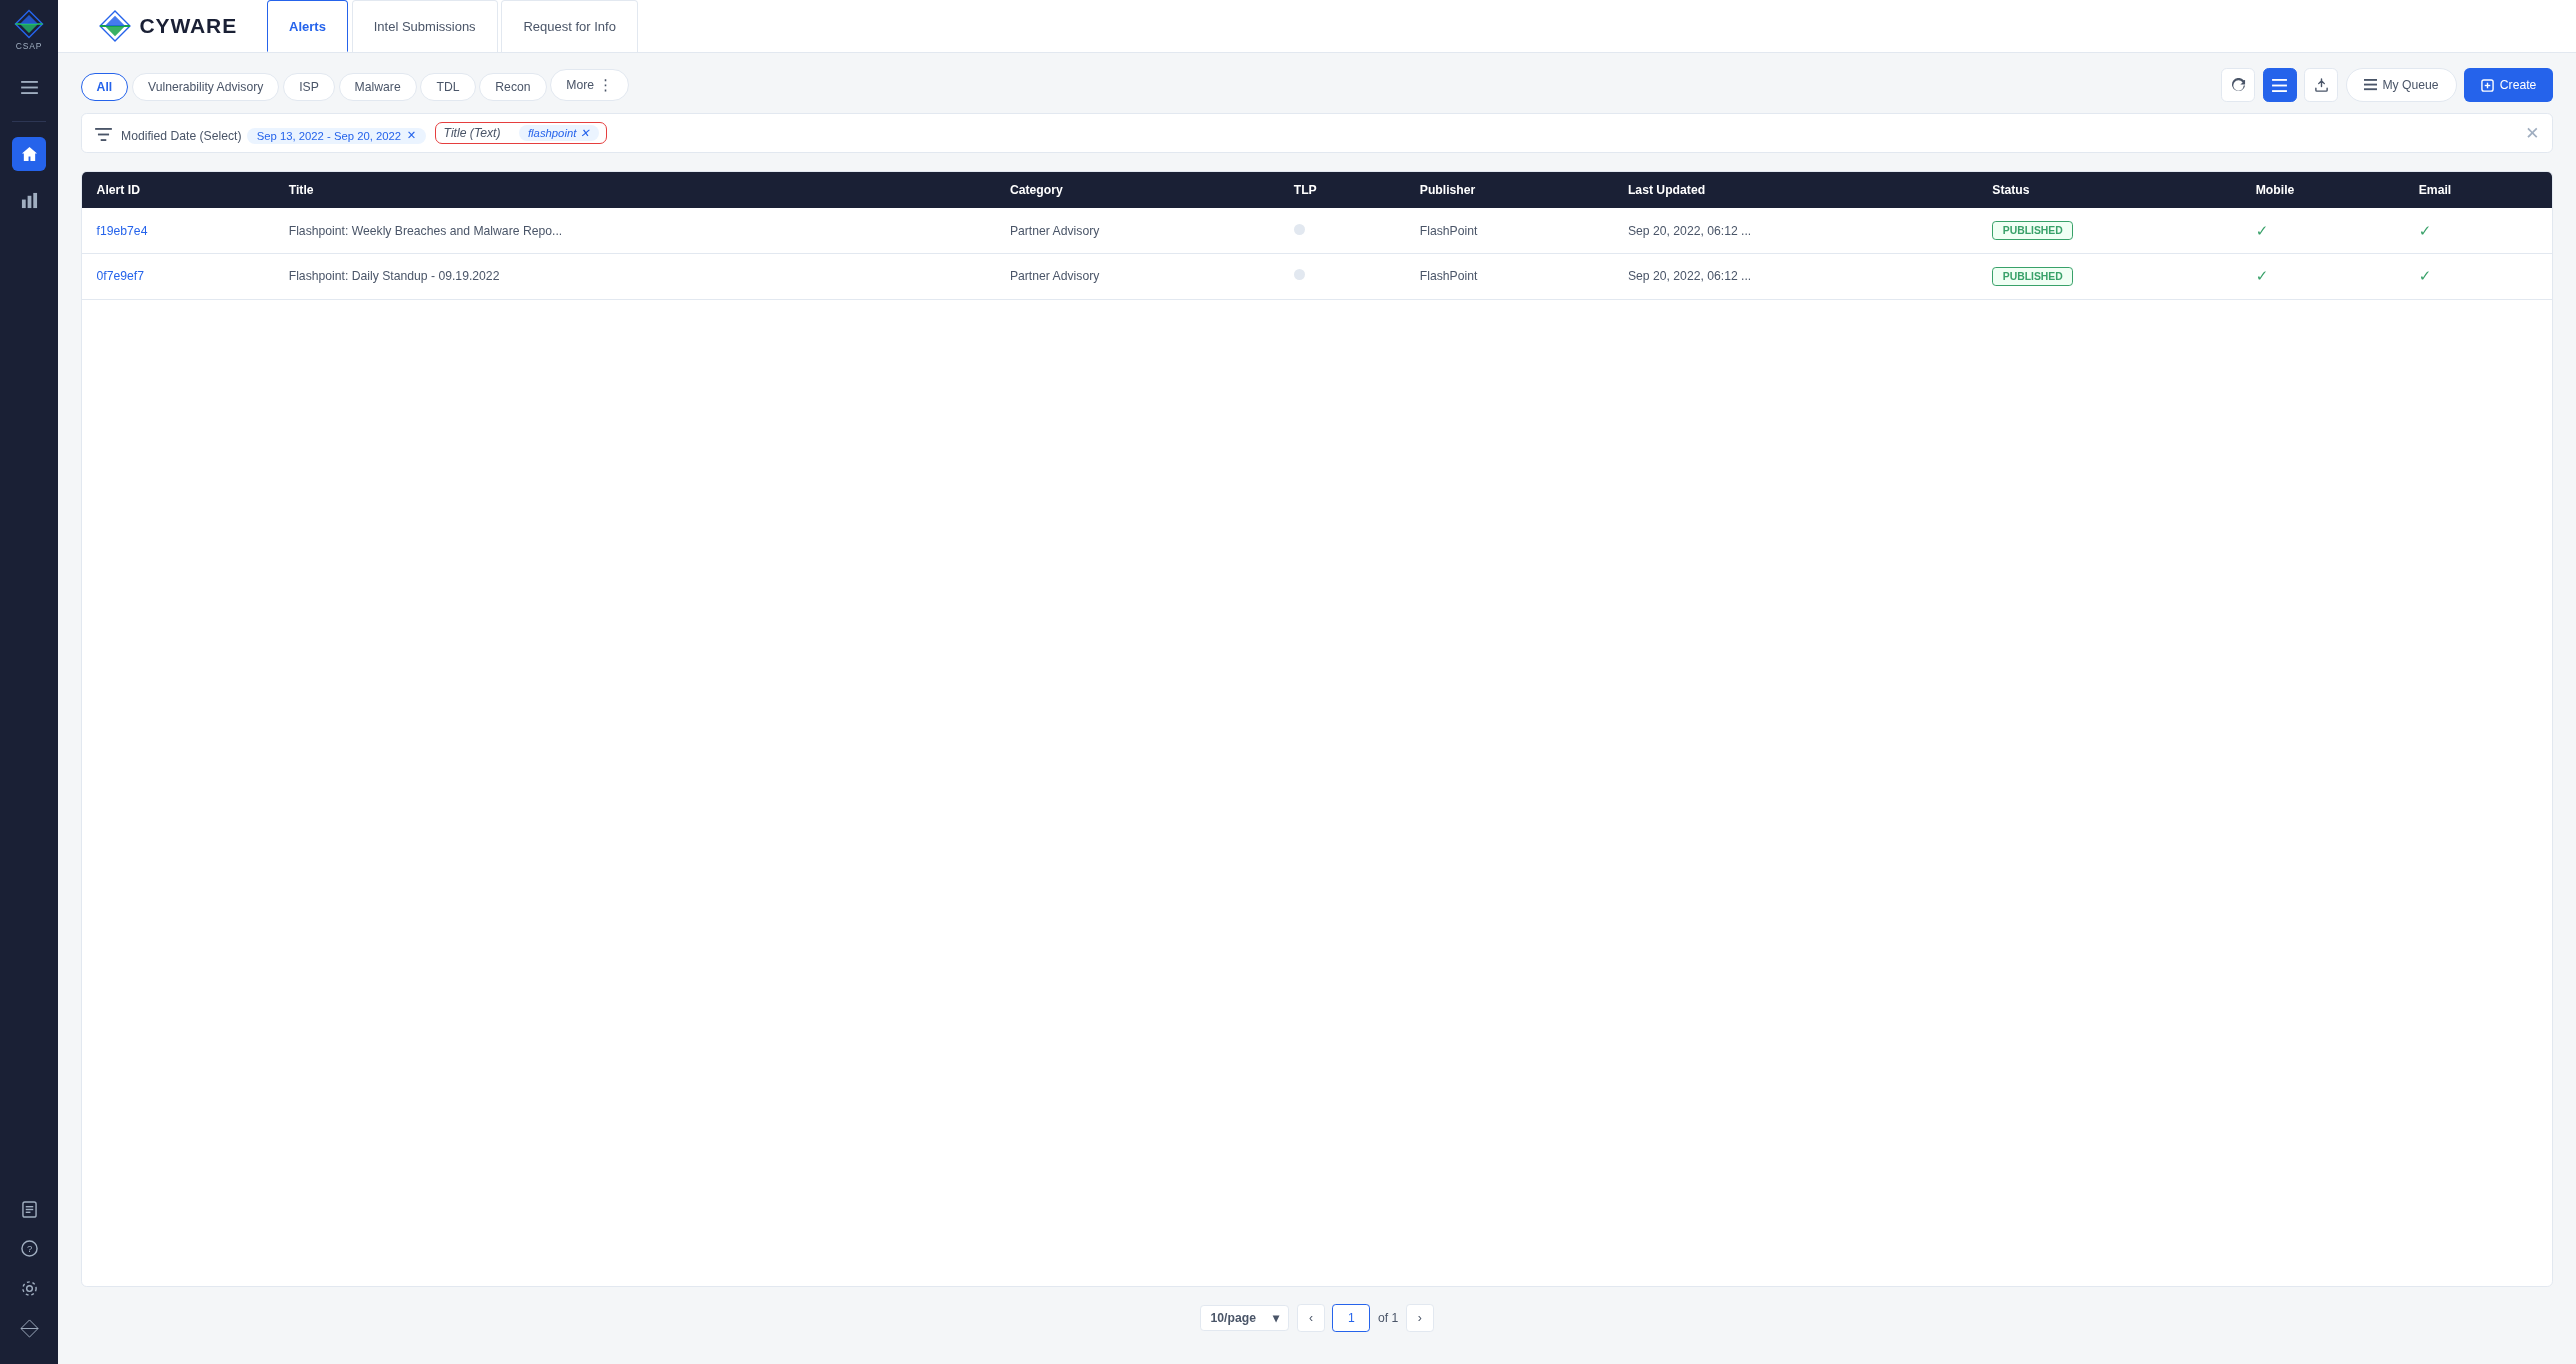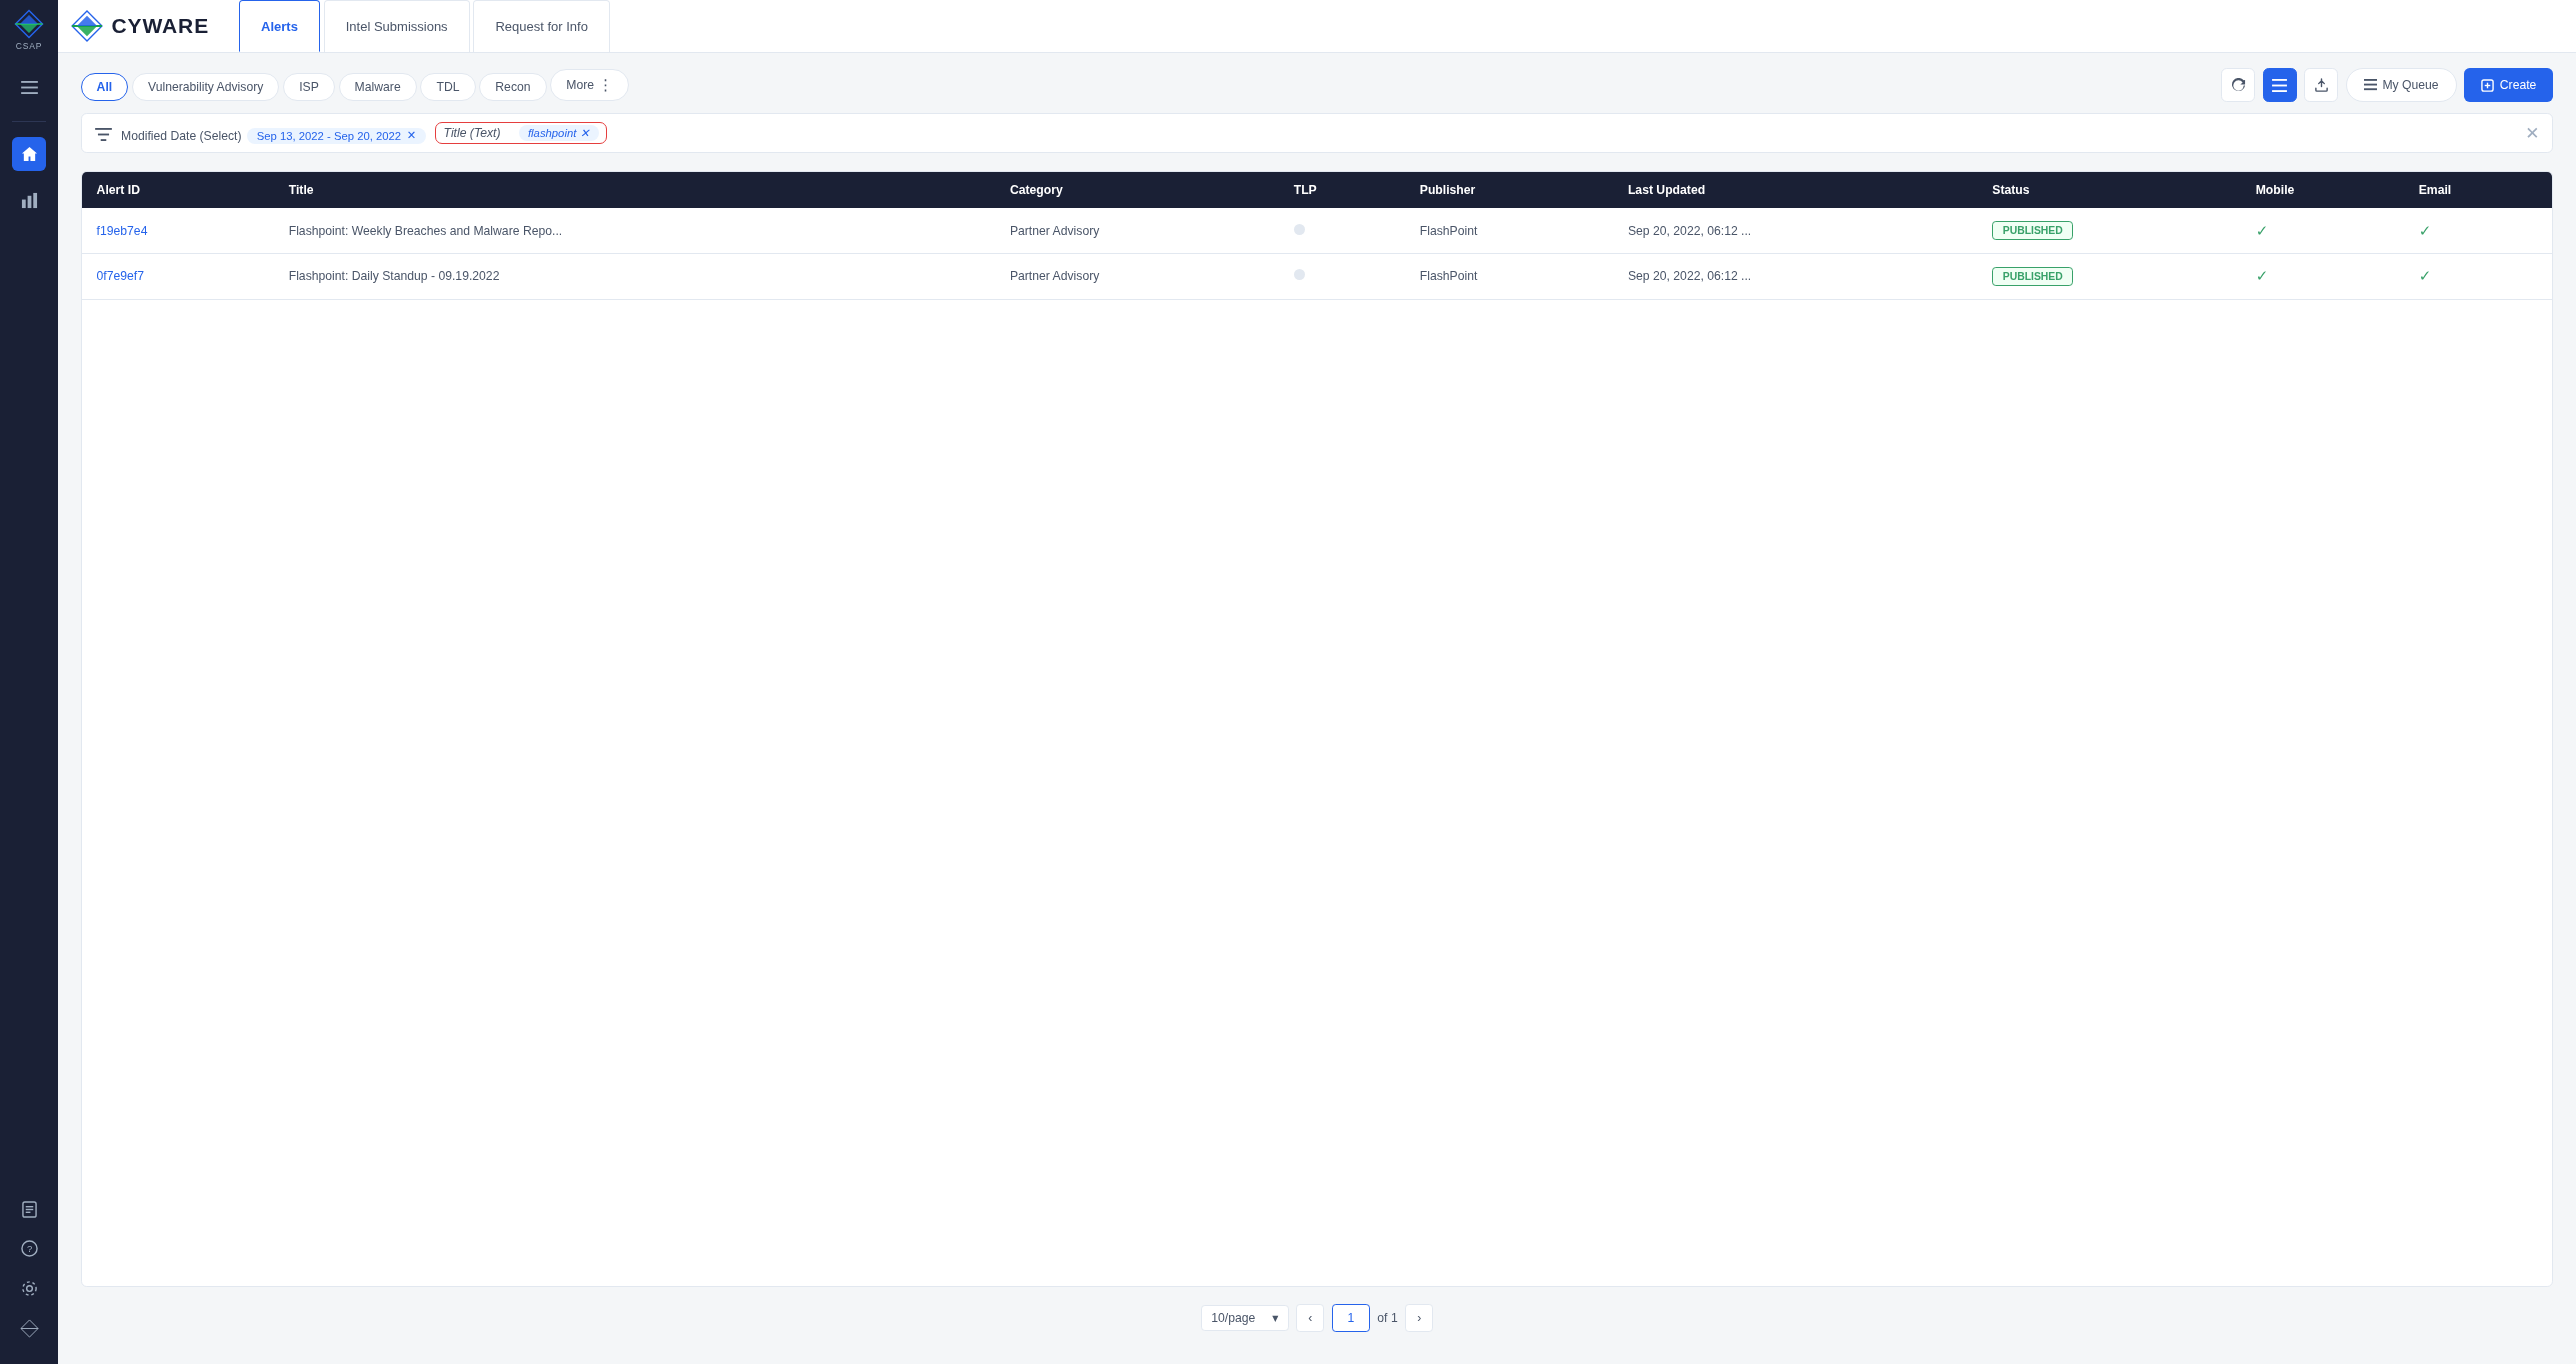--- a/index.html
+++ b/index.html
@@ -69,21 +69,21 @@
       flex-direction: column;
       overflow: hidden;
     }
 
     
     .topnav {
       background: #fff;
       border-bottom: 0.9px solid #e2e8f0;
       display: flex;
       align-items: center;
-      padding: 0 12px;
+      padding: 0 40px;
       height: 53px;
       gap: 0;
       text-align: center;
     }
     .topnav-logo {
       display: flex;
       align-items: center;
       gap: 7.5px;
       margin-right: 30px;
     }
@@ -357,20 +357,21 @@
       display: flex;
       align-items: center;
       gap: 17px;
       border: 0.9px solid #e2e8f0;
       border-radius: 3.8px;
       padding: 4.7px 9.4px;
       font-size: 12.2px;
       color: #4a5568;
       background: #fff;
       cursor: pointer;
+      font-weight: bold;
     }
     .page-nav-btn {
       width: 28px;
       height: 28px;
       display: flex;
       align-items: center;
       justify-content: center;
       border: 0.9px solid #e2e8f0;
       border-radius: 3.8px;
       background: #fff;

